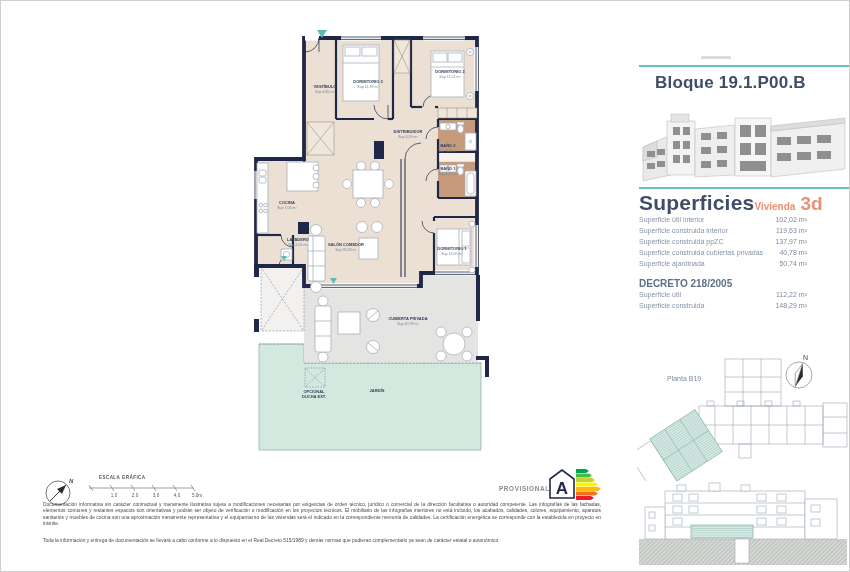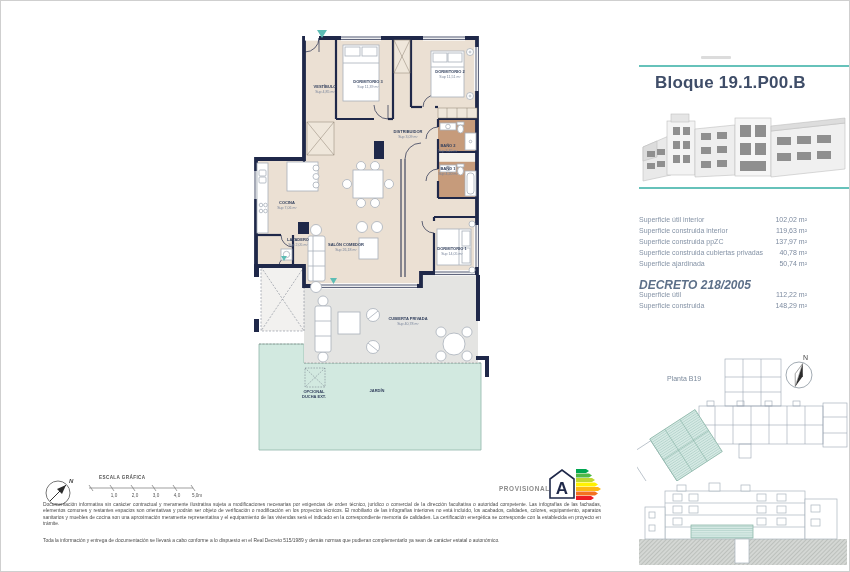--- a/index.html
+++ b/index.html
@@ -11,21 +11,21 @@
   .teal-rule{position:absolute;height:2px;background:#66c2ba;}
   .block-title{position:absolute;color:#3f4d68;font-size:17px;font-weight:700;letter-spacing:.2px;margin-left:16px;}
   .fineprint-smudge{position:absolute;width:30px;height:3px;background:#dcdcdc;border-radius:1px;}
   .sup-head{position:absolute;display:flex;align-items:flex-end;width:168px;}
   .sup-title{color:#3f4d68;font-size:21px;font-weight:700;letter-spacing:.2px;}
   .sup-sub{margin-left:auto;color:#e98f73;font-size:10px;font-weight:700;padding-bottom:3px;}
   .sup-code{color:#e98f73;font-size:19px;font-weight:700;margin-left:5px;}
   .sup-rows{position:absolute;width:168px;}
   .sup-row{display:flex;justify-content:space-between;color:#8593a6;font-size:7px;line-height:11px;}
   .sup-row .v{color:#7d8ba0;}
-  .decreto-title{position:absolute;color:#5d7089;font-size:12px;font-weight:700;font-style:italic;}
+  .decreto-title{position:absolute;color:#5d7089;font-size:10px;font-weight:700;}
   .keyplan-label{position:absolute;color:#7b8a9c;font-size:7px;}
   
   .room-label{position:absolute;transform:translate(-50%,-50%);text-align:center;
               color:#33415e;font-size:4px;line-height:4.6px;font-weight:700;white-space:nowrap;}
   .room-label .area{display:block;font-weight:400;font-size:3.6px;color:#77839a;}
   .room-label.wrap{white-space:normal;width:26px;}
   .watermark{position:absolute;text-align:center;color:rgba(238,235,231,0.95);pointer-events:none;}
   .watermark .l1{font-family:"DejaVu Serif",serif;font-size:37px;line-height:36px;
                  color:rgba(244,241,237,0.92);text-shadow:0 0 1px rgba(190,190,190,.35);}
   .watermark .l2{font-size:12px;letter-spacing:7px;color:rgba(240,238,235,0.95);margin-top:2px;}
@@ -331,20 +331,25 @@
         <rect x="158" y="57" width="14" height="8"></rect>
         <rect x="178" y="56" width="14" height="8"></rect>
       <rect x="8" y="56" width="8" height="6"></rect>
         <rect x="18" y="54" width="8" height="6"></rect>
       <rect x="8" y="68" width="8" height="6"></rect>
         <rect x="18" y="66" width="8" height="6"></rect>
     </g>
   </svg>
 
   <div class="teal-rule" style="left:638px;top:186px;width:212px;"></div>
+  <div class="sup-head" style="left:638px;top:190px;">
+    <span class="sup-title">Superficies</span>
+    <span class="sup-sub">Vivienda</span>
+    <span class="sup-code">3d</span>
+  </div>
 
   <div class="sup-rows" style="left:638px;top:213px;">
     <div class="sup-row">
       <span>Superficie útil interior</span>
         <span class="v">102,02 m²</span>
       </div>
     <div class="sup-row">
       <span>Superficie construida interior</span>
         <span class="v">119,63 m²</span>
       </div>

